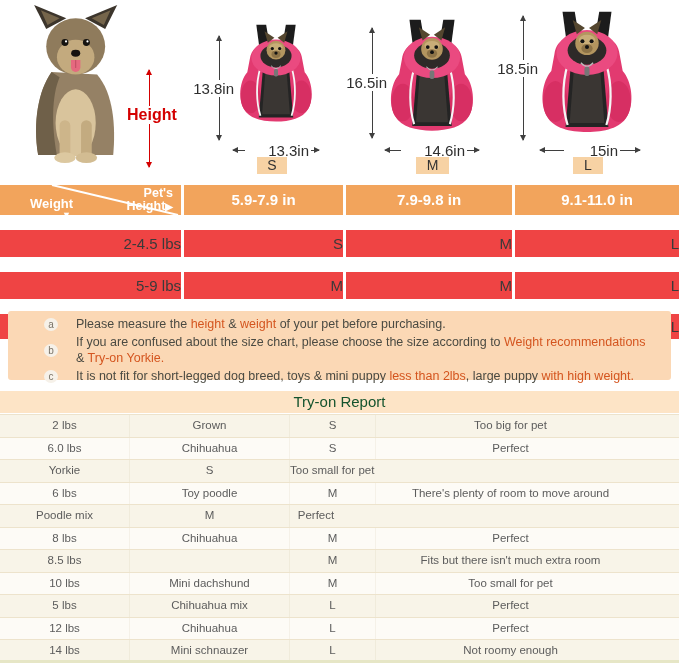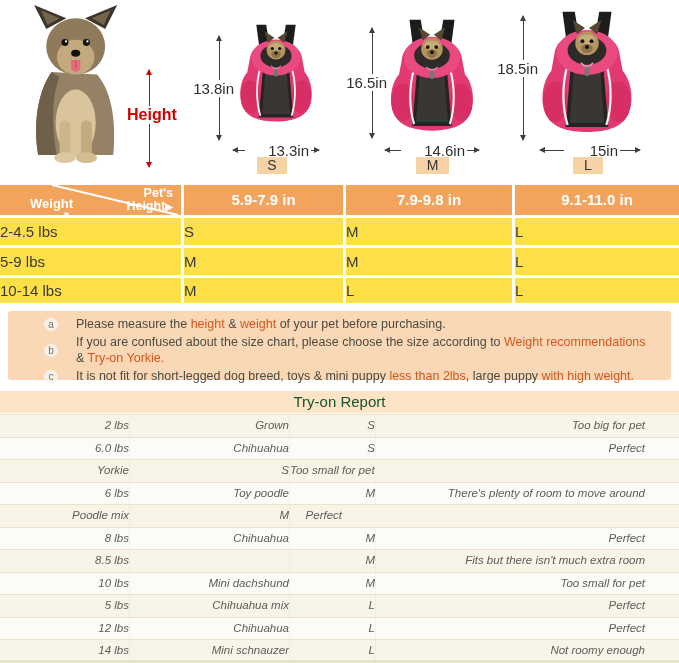--- a/index.html
+++ b/index.html
@@ -31,22 +31,22 @@
   .size-chip{position:absolute;background:#f7d2a4;color:#333;font-size:14px;
       text-align:center;line-height:17px;height:17px;}
 
   
   .stable{position:absolute;left:0;top:185px;width:679px;}
   .srow{display:grid;grid-template-columns:181px 159px 166px 164px;column-gap:3px;}
   .shead .scell{background:#f2a45c;color:#fff;font-weight:bold;font-size:15px;
       text-align:center;line-height:30px;height:30px;}
   .shead{margin-bottom:3px;}
   .sdata{margin-bottom:3px;}
-  .sdata .scell{background:#fde047;color:#3a3a3a;font-size:15px;text-align:left;
-      line-height:27px;height:27px;}
+  .sdata .scell{background:#ef4444;color:#3a3a3a;font-size:15px;text-align:right;
+      line-height:27px;height:27px;margin-top:12px;}
   .sdata.last .scell{height:25px;line-height:25px;}
   .corner{position:relative;overflow:hidden;}
   .corner svg{position:absolute;left:0;top:0;}
   .corner .wlab{position:absolute;left:30px;top:4px;font-size:13px;font-weight:bold;color:#fff;}
   .corner .warr{position:absolute;left:62px;top:15px;font-size:9px;color:#fff;}
   .corner .plab{position:absolute;right:8px;top:2px;font-size:12.5px;font-weight:bold;
       color:#fff;text-align:right;line-height:13px;}
   .corner .parr{font-size:10px;}
 
   
@@ -60,22 +60,22 @@
   .hl{color:#d4551f;}
 
   
   .tr-title{position:absolute;left:0;top:391px;width:679px;height:22px;background:#fde4c6;
       color:#14532d;font-size:15px;text-align:center;line-height:22px;}
   .tr-rows{position:absolute;left:0;top:414px;width:679px;border-top:1px solid #ede3cc;}
   .trow{display:grid;grid-template-columns:130px 160px 86px 1fr;height:22.5px;
       box-sizing:border-box;border-bottom:1px solid #ede3cc;}
   .trow:nth-child(odd){background:#f8f4e8;}
   .trow:nth-child(even){background:#fdfbf6;}
-  .tcell{font-size:11.5px;color:#5c5c5c;text-align:right;line-height:21.5px;
-      overflow:hidden;white-space:nowrap;font-style:italic;}
+  .tcell{font-size:11.5px;color:#5c5c5c;text-align:center;line-height:21.5px;
+      overflow:hidden;white-space:nowrap;}
   .tcell:not(:last-child){border-right:1px solid rgba(190,170,130,0.12);}
   .tcell.comment{padding-right:34px;}
 
   .bottom-strip{position:absolute;left:0;top:660px;width:679px;height:3px;background:#e6e6c6;}
 </style>
 </head>
 <body>
 
 <div id="page">
 

